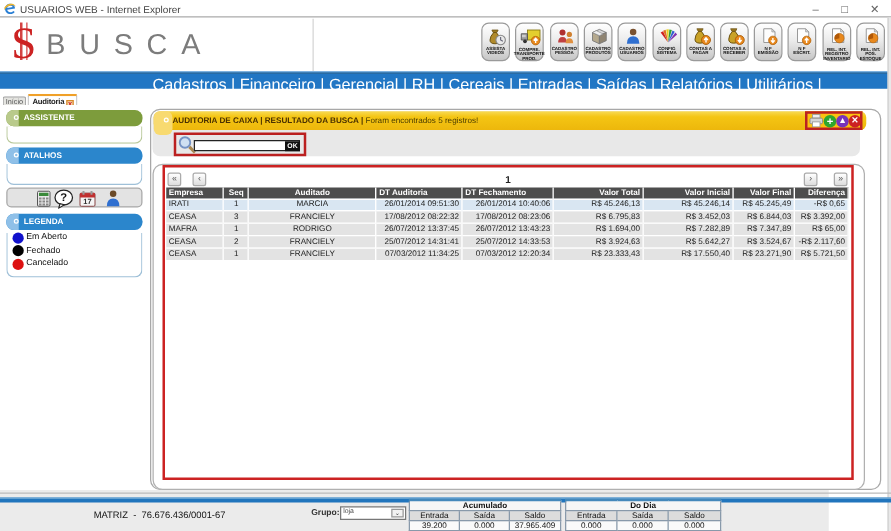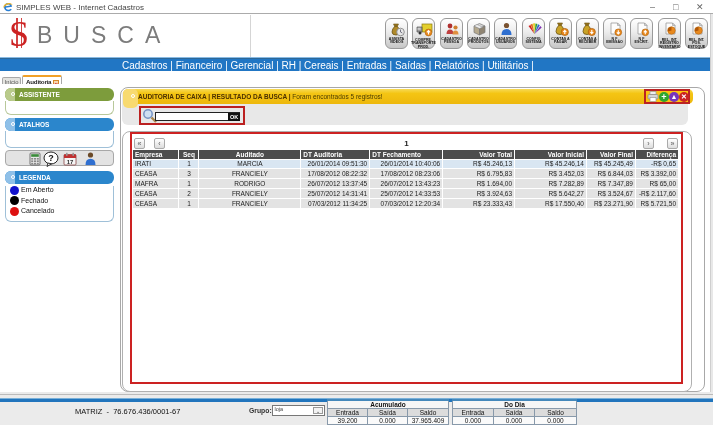--- a/index.html
+++ b/index.html
@@ -25,21 +25,21 @@
 .toolbtn { top:3px; width:23px; height:31px; border:1px solid #9a9a9a; border-radius:6px;
   background:linear-gradient(#ffffff,#ececec 45%,#c6c6c6); text-align:center; }
 .toolbtn .ticon { position:absolute; left:3px; top:2px; width:17px; height:16px; }
 .toolbtn .tlabel { position:absolute; left:-6px; right:-6px; top:17.5px; font-size:4.5px; line-height:4.4px;
   font-weight:bold; color:#111; transform:scale(0.8); }
 
 
 #menubar { left:0; top:57px; width:713px; height:14px; background:#2176c4; }
 #menutop1 { left:0; top:0; width:713px; height:1px; background:#8abbe4; }
 #menutop2 { left:0; top:1px; width:713px; height:1px; background:#2d6898; }
-#menutext { left:122px; top:3px; font-size:10px; color:#fff; }
+#menutext { left:122px; top:3px; font-size:13px; color:#fff; }
 
 
 #tabrow { left:0; top:72px; width:713px; height:14px; background:#fff; }
 .tab { position:absolute; bottom:0; border:1px solid #a8a8a8; border-bottom:none;
   border-radius:2px 2px 0 0; font-size:6.5px; color:#222; text-align:center; }
 #tab1 { left:2px; width:19px; height:9px; background:#e4e4e0; line-height:8px; font-size:5.8px; color:#555; white-space:nowrap; overflow:hidden; }
 #tab2 { left:22px; width:40px; height:11px; background:#fff; border-top:2px solid #f0a028;
   font-weight:bold; font-size:6.2px; letter-spacing:-0.2px; line-height:9px; white-space:nowrap; }
 #tabx { position:absolute; right:2px; top:3px; width:6px; height:6px; border:1px solid #d8882a; background:#f6d8b0;
   color:#c22; font-size:6px; line-height:6px; font-weight:bold; text-align:center; }
@@ -99,21 +99,21 @@
 #card1 { top:4px; } #card1 .cardbody { height:14px; border-color:#b8c89a; }
 #card2 { top:34px; } #card2 .cardbody { height:17px; }
 #iconbar { left:5px; top:66px; width:109px; height:16px; background:#e3e3e3;
   border:1px solid #a8a8a8; border-radius:4px; }
 #card3 { top:87px; } #card3 .cardbody { height:36px; }
 .legitem { position:relative; height:9px; margin:1.5px 0 0 4px; font-size:7px; color:#111; }
 .legitem .lc { position:absolute; left:0; top:0px; width:9px; height:9px; border-radius:50%; }
 .legitem .lt { position:absolute; left:11px; top:0.5px; }
 
 
-#bottombar { left:0; top:392px; width:713px; height:33px; background:#ebebeb; }
+#bottombar { left:0; top:392px; width:663px; height:33px; background:#ebebeb; }
 #bline1 { left:0; top:2px; width:713px; height:1px; background:#bbb; }
 #bluestrip { left:0; top:6px; width:713px; height:4px; background:#2175bd; border-top:1px solid #7ab0d8; box-sizing:content-box; height:3px; }
 #matriz { left:75px; top:15px; font-size:7.5px; color:#111; }
 #grupolbl { left:249px; top:15px; font-size:6.8px; font-weight:bold; color:#333; }
 #gruposel { left:272px; top:13px; width:53px; height:11px; background:#fff; border:1px solid #777;
   font-size:5.5px; color:#444; }
 #gruposel .arrow { position:absolute; right:1px; top:1px; width:10px; height:7px; background:#f2f2f2;
   border:1px solid #999; font-size:5px; line-height:7px; text-align:center; color:#333; }
 .btable { border-collapse:collapse; font-size:6.5px; color:#111; }
 .btable td,.btable th { border:1px solid #8899aa; text-align:center; padding:0; height:7px; }
@@ -123,21 +123,21 @@
 </style>
 </head>
 <body>
 <div id="stage">
 
   <div id="titlebar" class="abs">
     <svg class="abs" style="left:3px;top:2px" width="10" height="10" viewBox="0 0 20 20">
       <path d="M10 2 C14.5 2 18 5 18 9.5 L5.5 11.5 C6 14 8 15.5 10.5 15.5 C12.5 15.5 14 14.8 15.5 13.5 L17.5 15 C16 17.2 13.5 18.5 10.5 18.5 C5.5 18.5 2 14.8 2 10 C2 5.5 5.5 2 10 2 Z M10 5 C7.5 5 6 6.5 5.6 8.6 L14.4 7.2 C13.8 5.8 12 5 10 5 Z" fill="#2a7fd4"></path>
       <path d="M1 8 C4 3 10 0.5 15 2.5 C17 3.3 18.5 4.6 19 6.5 C16.5 4 12 3.5 8 5.5 C4.8 7.1 2.5 9.5 1 12.5 Z" fill="#f0b428"></path>
     </svg>
-    <span id="titletext" class="abs">SIMPLES WEB - Internet Cadastros</span>
+    <span id="titletext" class="abs">USUARIOS WEB - Internet Explorer</span>
     <span class="winbtn abs" style="left:650px">–</span>
     <span class="winbtn abs" style="left:673px">□</span>
     <span class="winbtn abs" style="left:696px">✕</span>
   </div>
 
   <div id="header" class="abs">
     <div id="logobox" class="abs"></div>
     <div id="logoD" class="abs">S</div>
       <span class="dbar abs" style="left:16px"></span>
       <span class="dbar abs" style="left:20.5px"></span>

